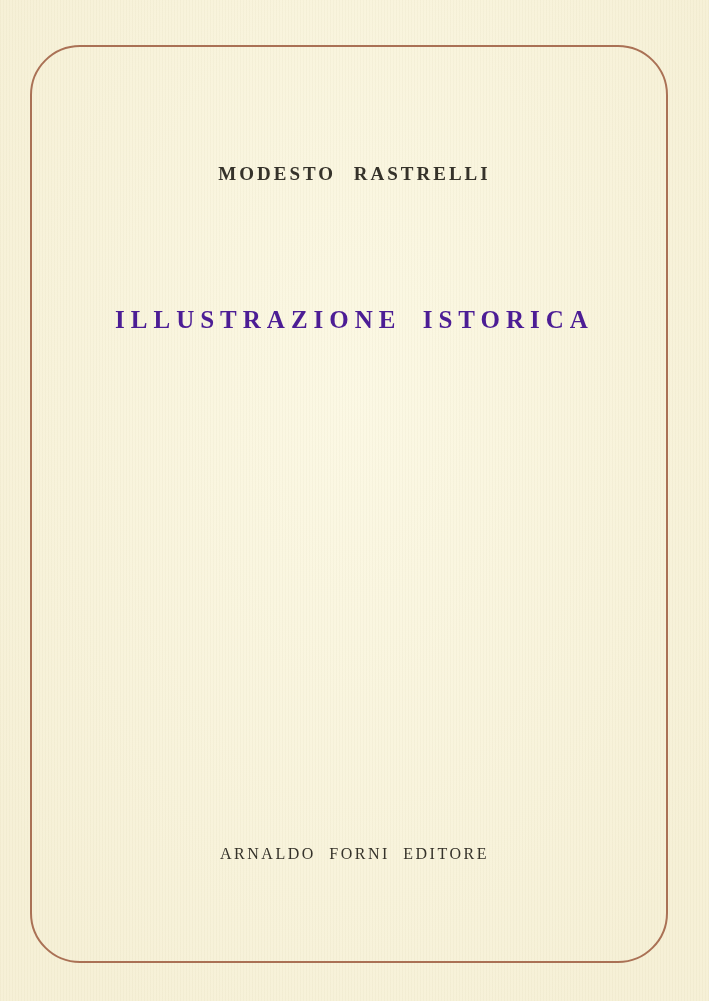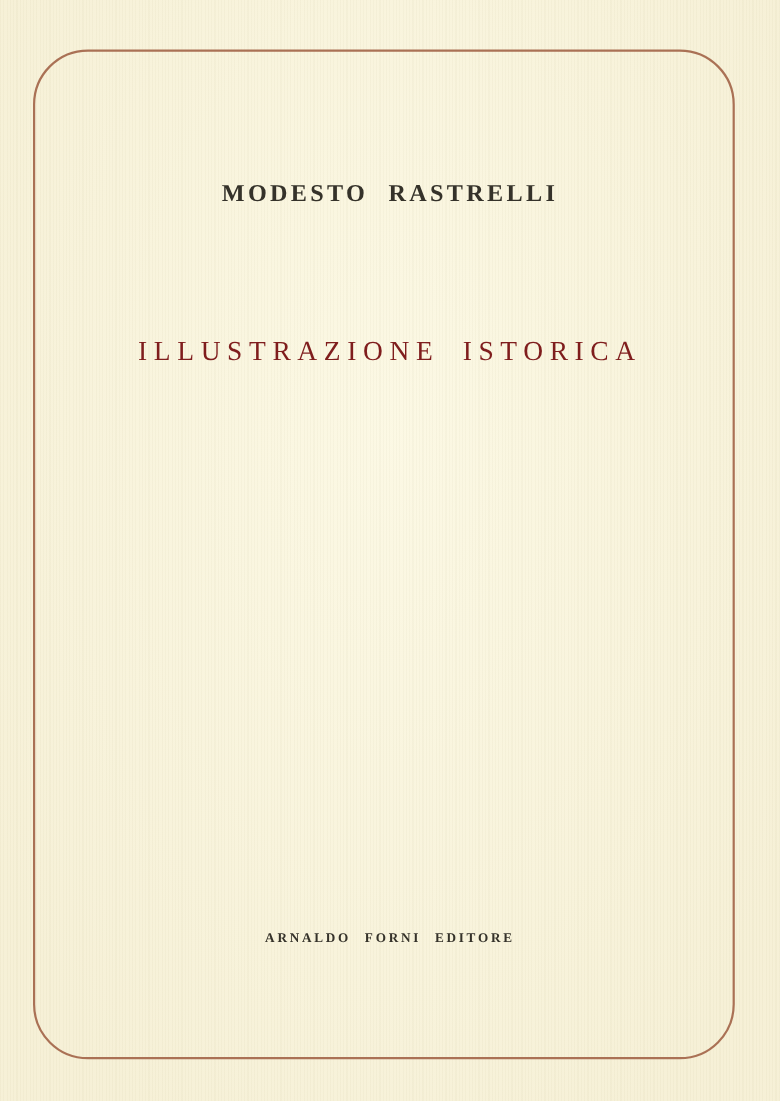--- a/index.html
+++ b/index.html
@@ -34,47 +34,47 @@
     border-radius: 50px;
     box-sizing: border-box;
     pointer-events: none;
   }
   .author {
     position: absolute;
     left: 0;
     right: 0;
     top: 163px;
     text-align: center;
-    font-size: 22px;
+    font-size: 19px;
     font-weight: bold;
     letter-spacing: 3px;
     word-spacing: 10px;
     color: #35322a;
   }
   .title {
     position: absolute;
     left: 0;
     right: 0;
     top: 295px;
     text-align: center;
-    color: #7f1d1d;
+    color: #4c1d95;
     font-size: 25px;
-    font-weight: normal;
+    font-weight: bold;
     letter-spacing: 6px;
     word-spacing: 9px;
     line-height: 50px;
   }
   .publisher {
     position: absolute;
     left: 0;
     right: 0;
     top: 845px;
     text-align: center;
-    font-size: 12px;
-    font-weight: bold;
+    font-size: 16px;
+    font-weight: normal;
     letter-spacing: 2.5px;
     word-spacing: 7px;
     color: #35322a;
   }
 </style>
 </head>
 <body>
 
 <div class="page">
 

